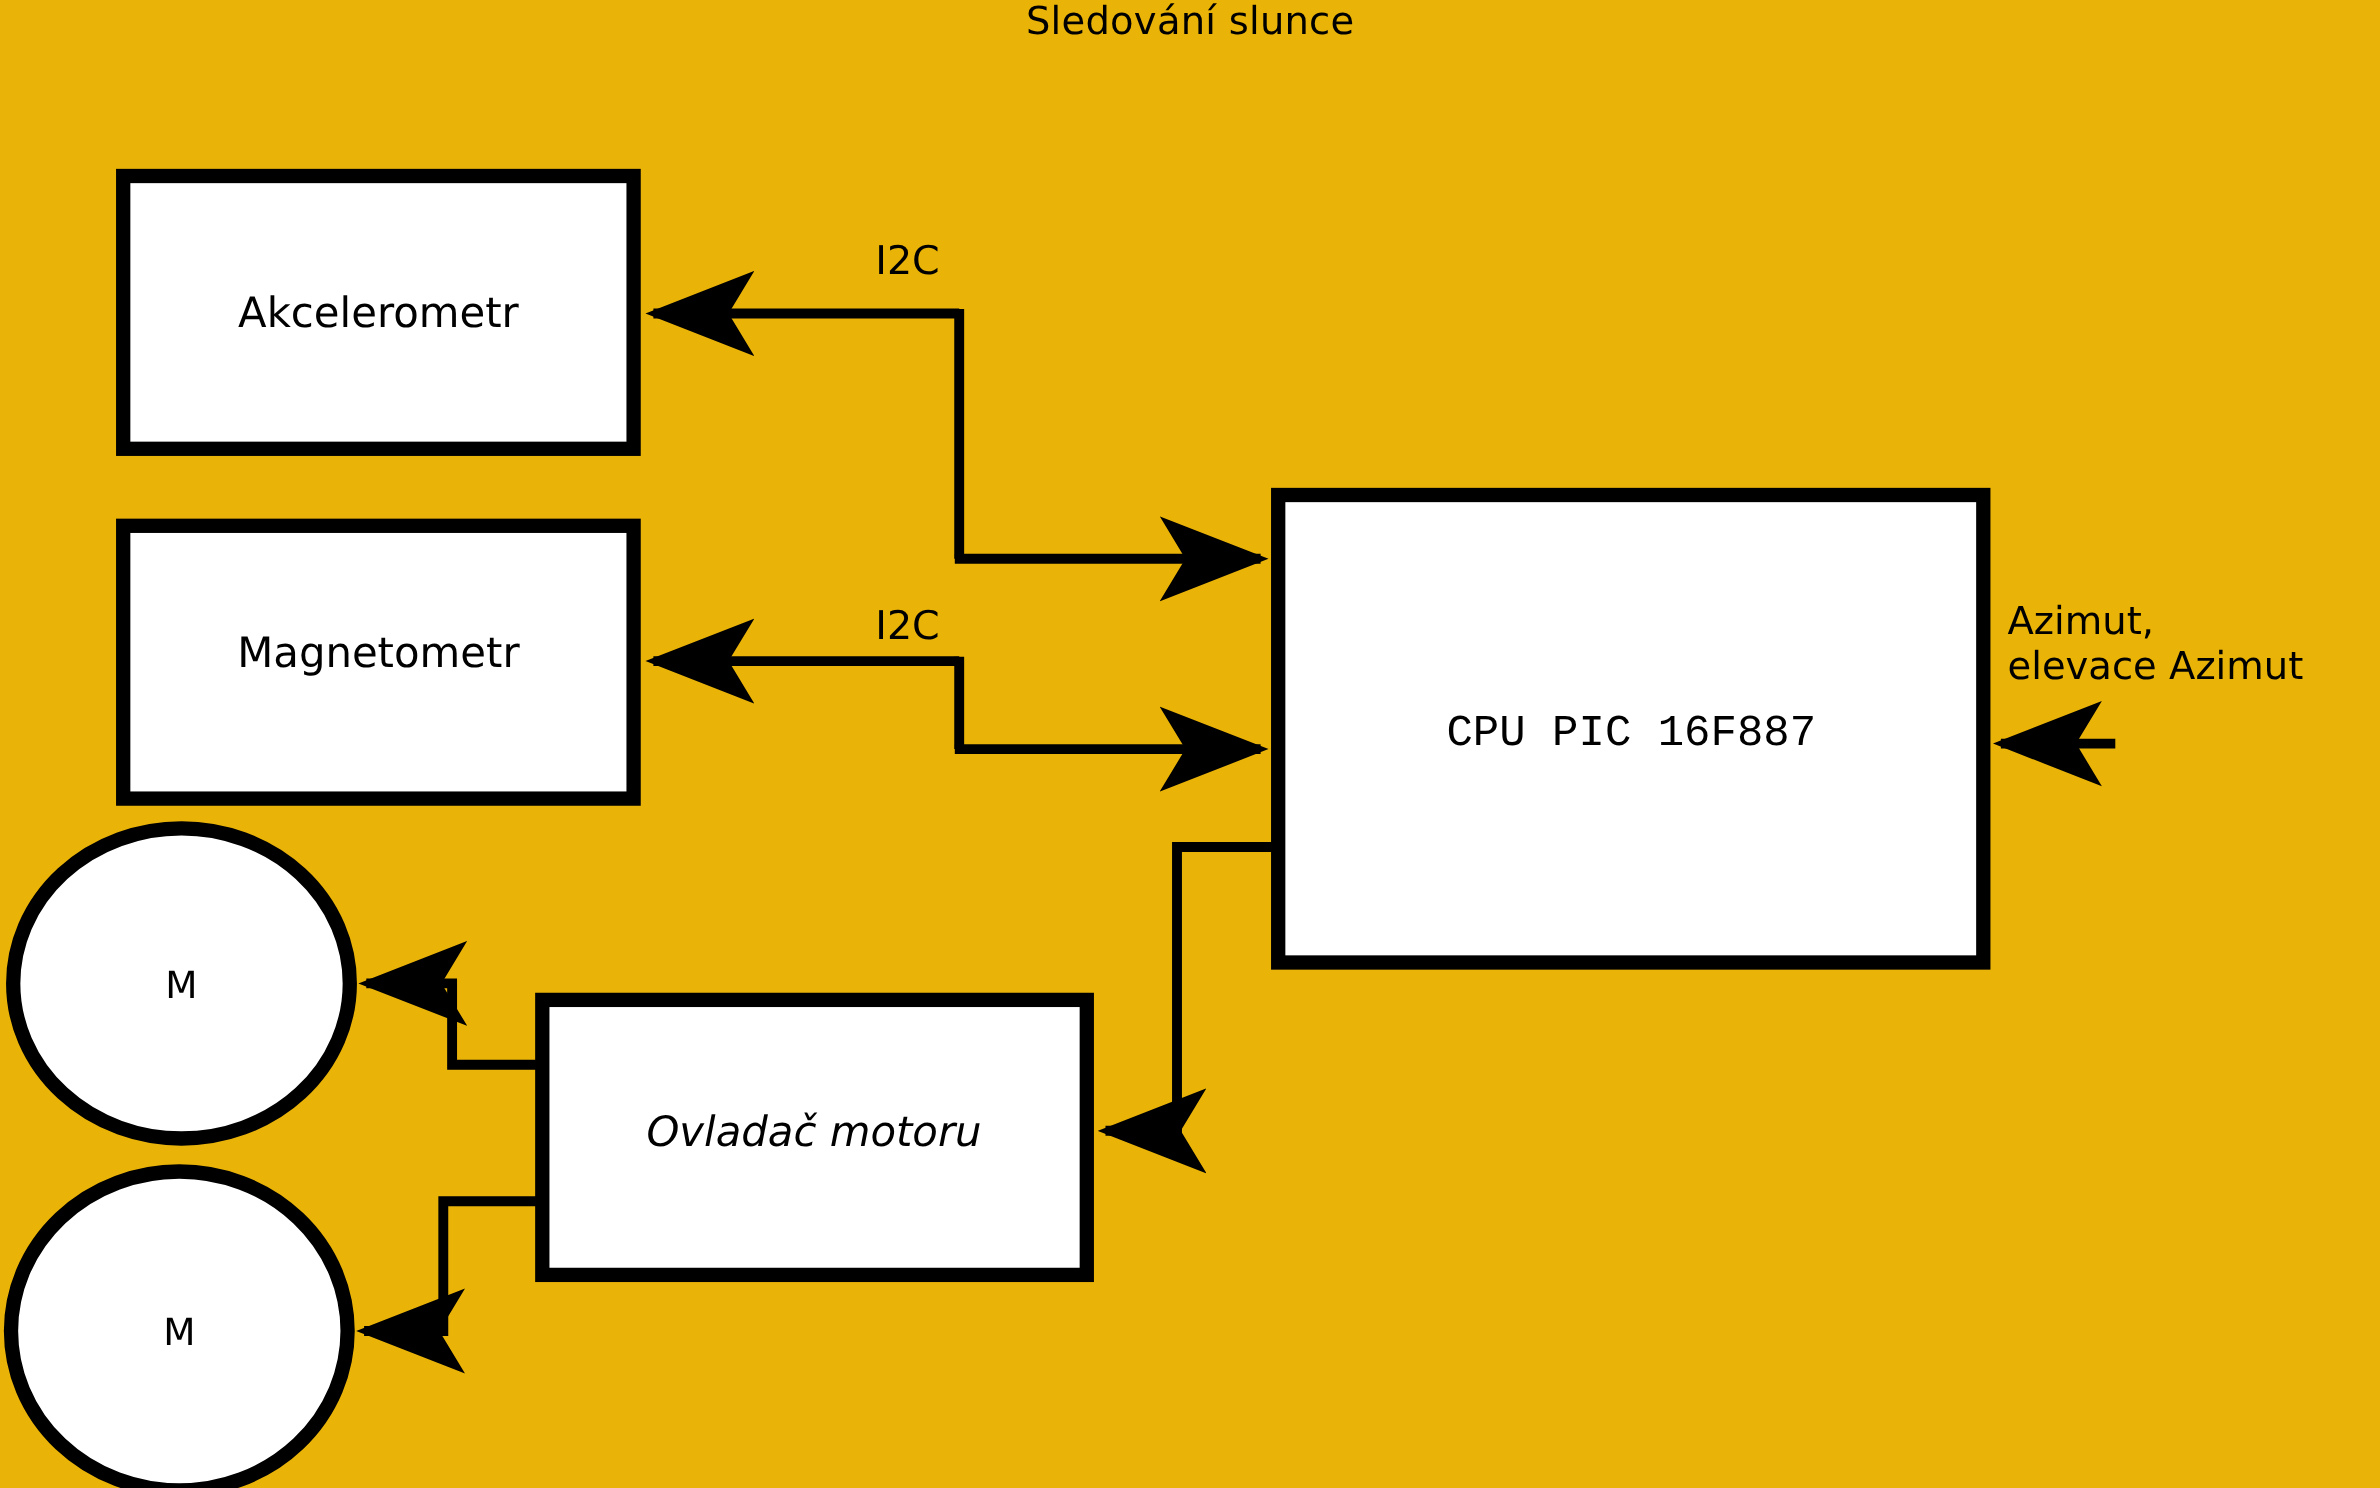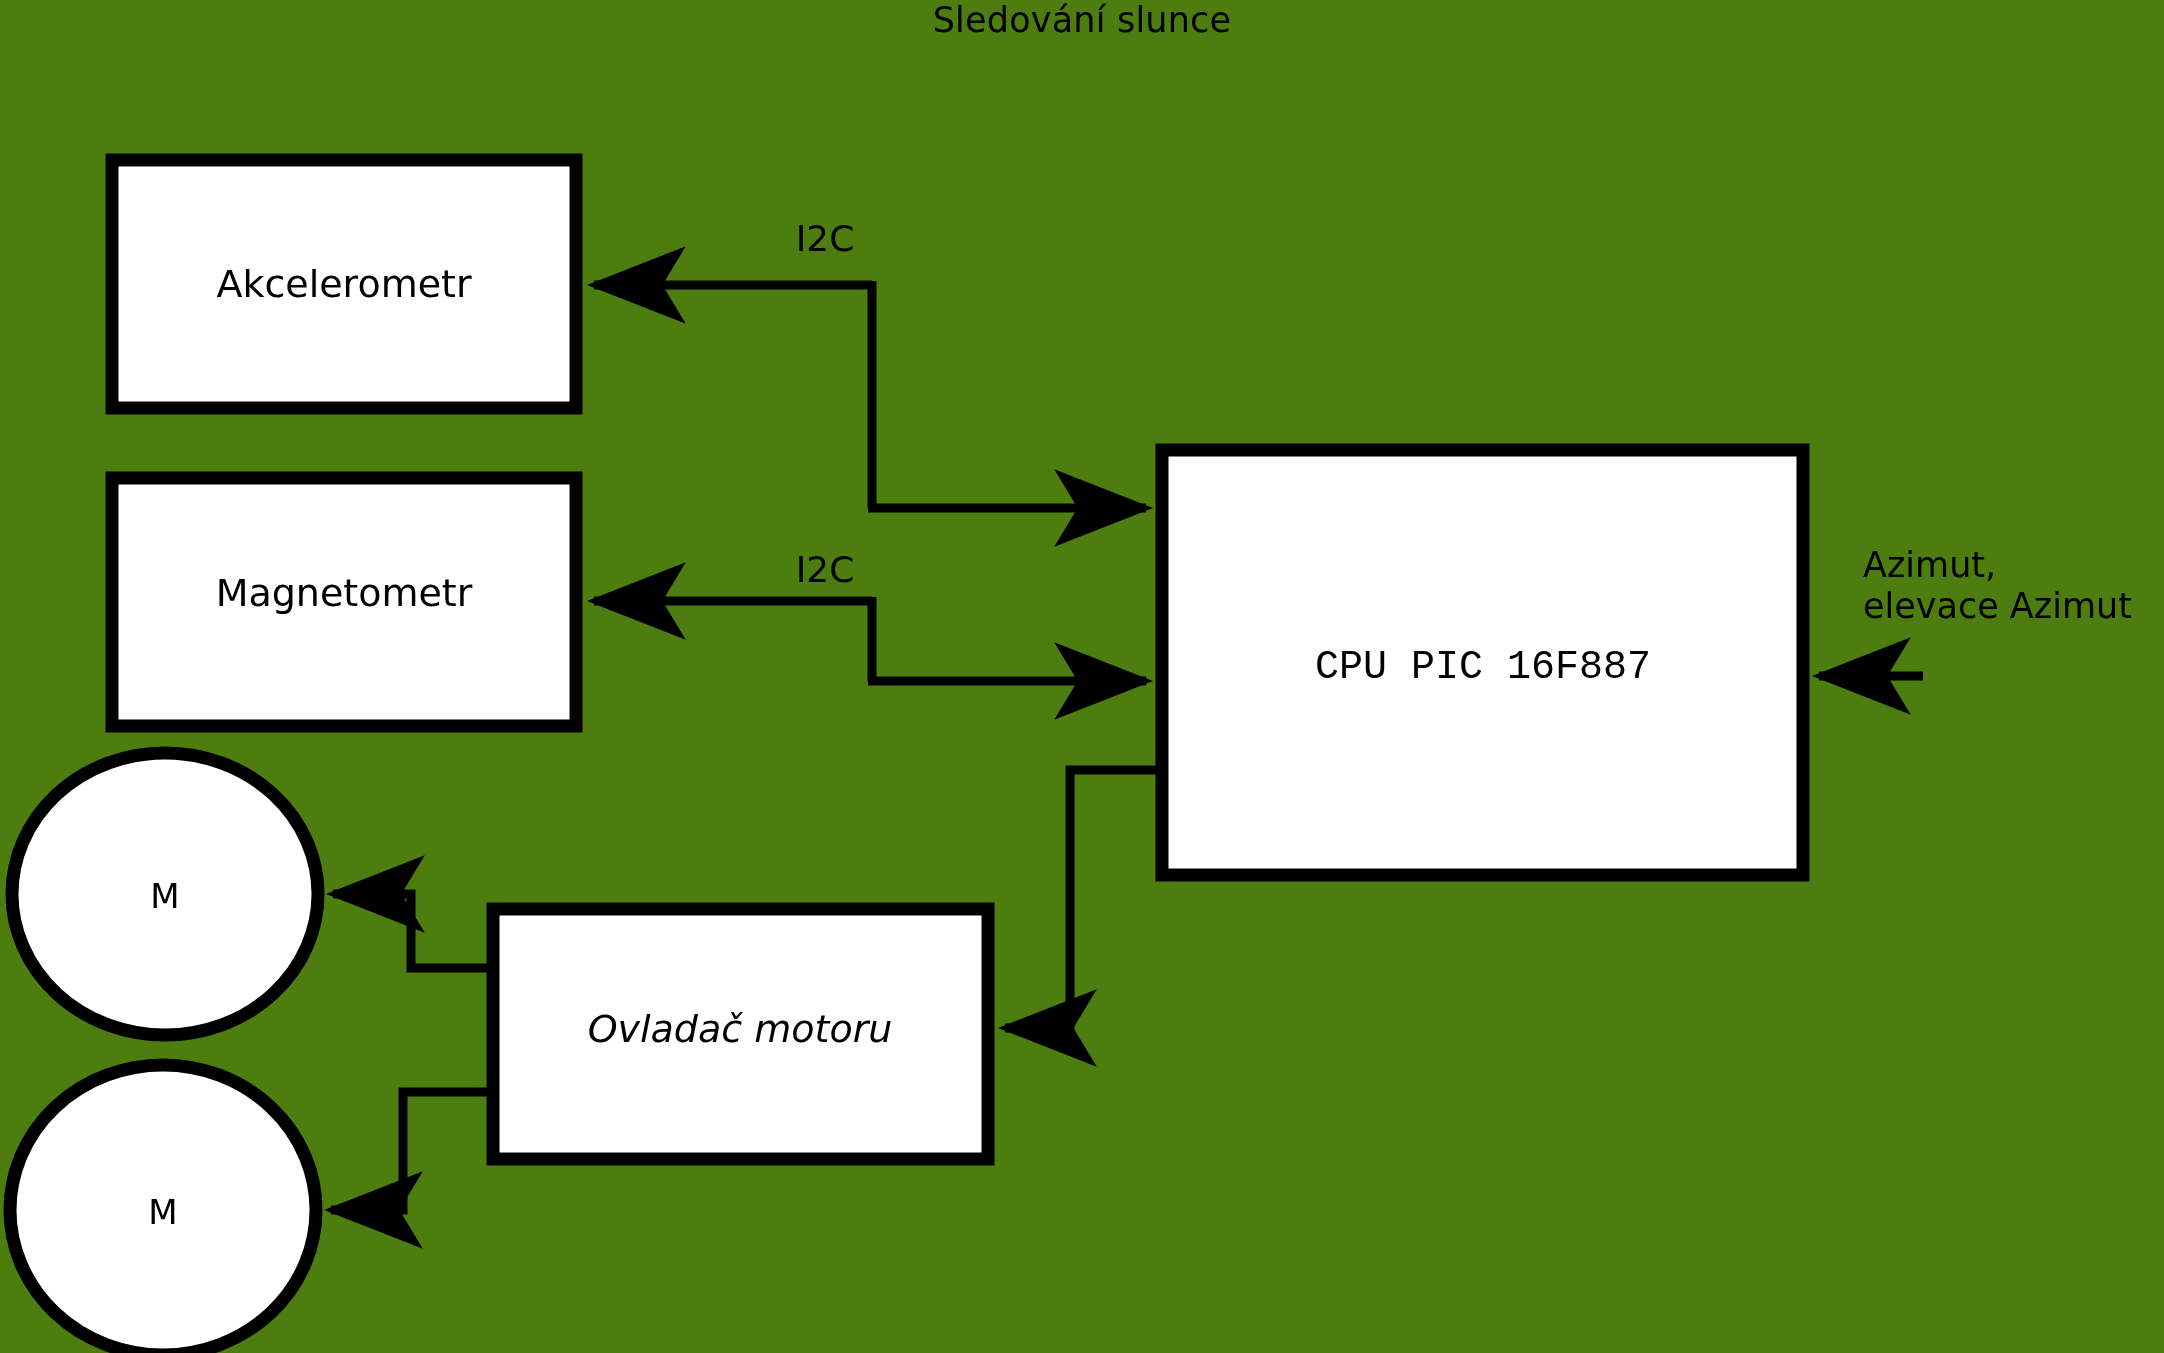--- a/index.html
+++ b/index.html
@@ -4,21 +4,21 @@
 <style>
   html, body {
     margin: 0;
     padding: 0;
     background: #ffffff;
   }
   #canvas {
     position: relative;
     width: 2164px;
     height: 1353px;
-    background: #4d7c0f;
+    background: #eab308;
     overflow: hidden;
     font-family: "DejaVu Sans", sans-serif;
   }
   #diagram-svg {
     position: absolute;
     left: 0;
     top: 0;
     width: 2164px;
     height: 1353px;
   }
@@ -50,21 +50,20 @@
     font-size: 36px;
     white-space: nowrap;
     transform: translate(-50%, -50%);
   }
   .io-label {
     position: absolute;
     color: #000000;
     font-size: 35px;
     line-height: 1.18;
     white-space: nowrap;
-    margin-left: 38px;
   }
   .motor-label {
     font-size: 34px;
   }
   .cpu-label {
     font-size: 40px;
     font-family: Liberation Mono, monospace;
   }
 </style>
 </head>

